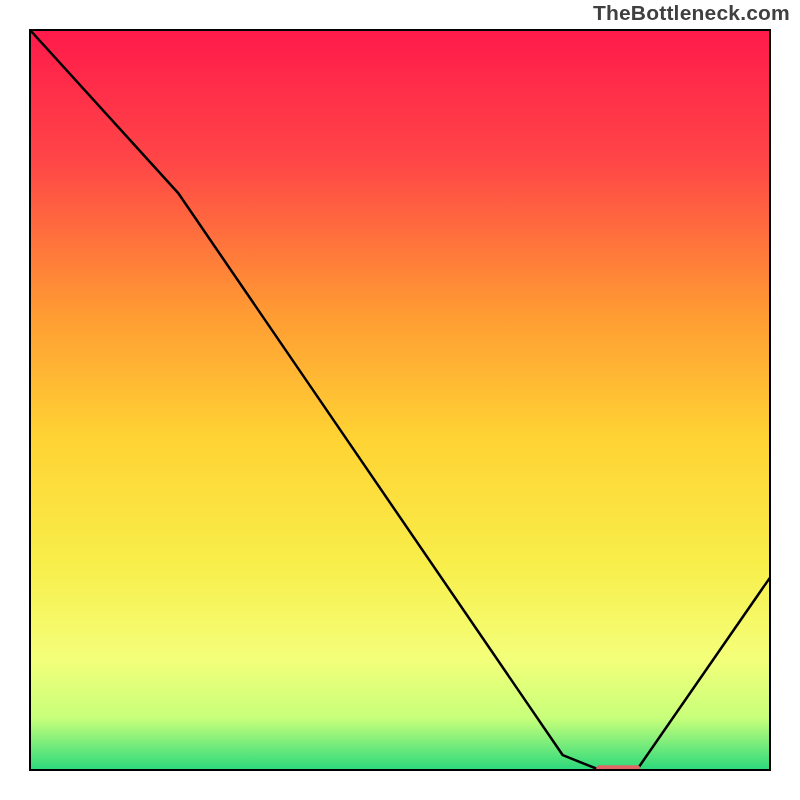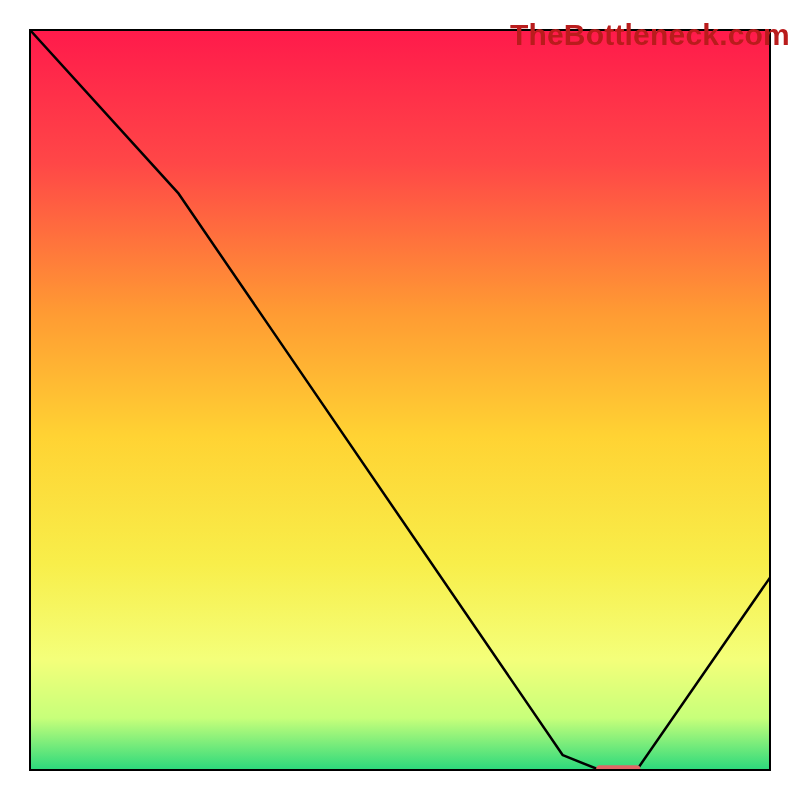--- a/index.html
+++ b/index.html
@@ -11,25 +11,25 @@
     font-family: Arial, Helvetica, sans-serif;
     overflow: hidden;
   }
   .wrapper {
     position: relative;
     width: 800px;
     height: 800px;
   }
   .attribution {
     position: absolute;
-    top: 18px;
+    top: 1px;
     right: 10px;
-    font-size: 30px;
+    font-size: 21px;
     font-weight: bold;
-    color: #b91c1c;
+    color: #404040;
     letter-spacing: 0.2px;
   }
   svg.chart {
     display: block;
   }
 </style>
 </head>
 <body>
 
 <div class="wrapper">

